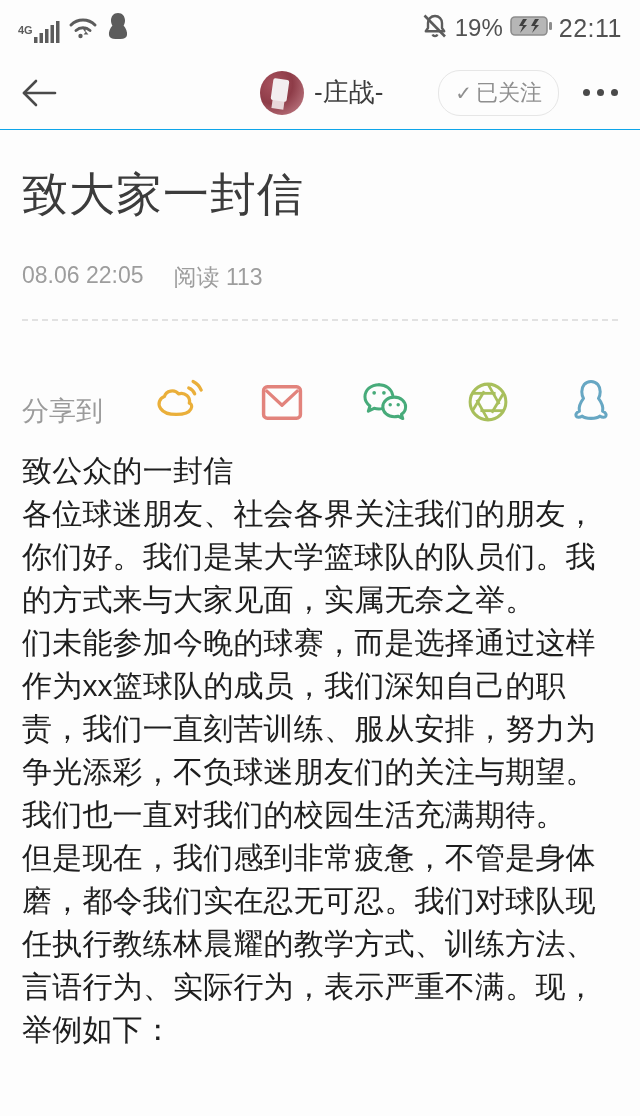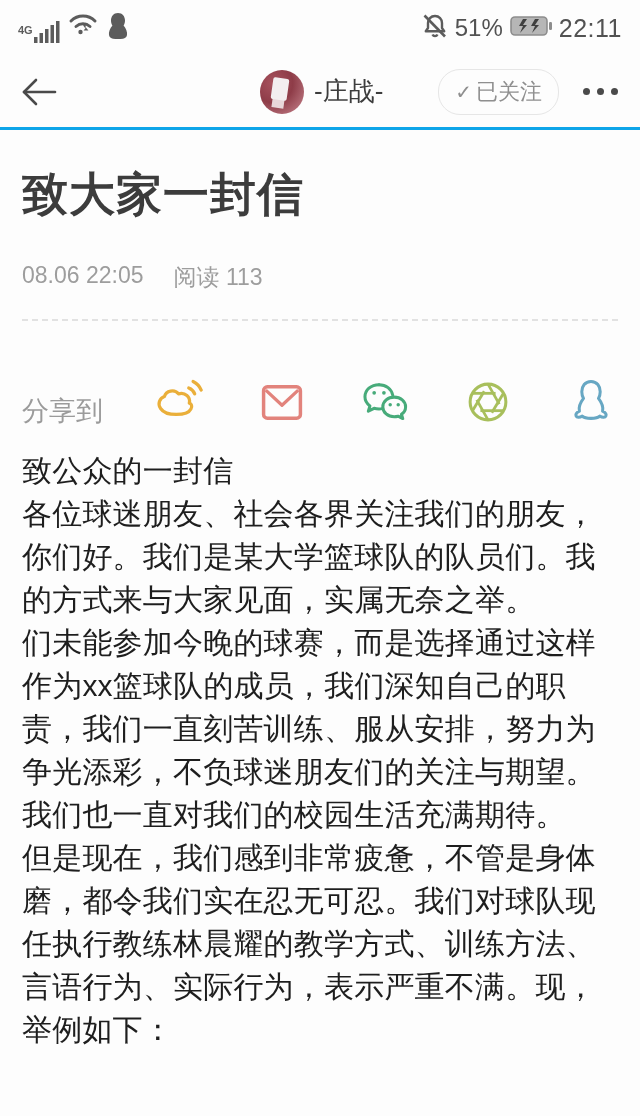--- a/index.html
+++ b/index.html
@@ -8,30 +8,30 @@
     font-family:"Liberation Sans", sans-serif;
     background:#fdfdfd;
     color:#262626;
     position:relative;
   }
   
   .status-bar{
     height:56px; display:flex; align-items:center;
     padding:0 18px; color:#5c5c5c;
   }
-  .sb-left{ display:flex; gap:8px; }
+  .sb-left{ display:flex; align-items:flex-end; gap:8px; }
   .sb-right{ margin-left:auto; display:flex; align-items:center; gap:7px; }
   .sb-net{ display:flex; align-items:flex-end; }
   .sb-net .net-label{ font-size:11px; font-weight:bold; color:#5c5c5c; transform:translateY(-8px); margin-right:1px;}
   .sb-text{ font-size:24px; color:#525252; }
   .sb-time{ font-size:25px; color:#525252; letter-spacing:0.5px;}
   
   .header{
     height:74px; display:flex; align-items:center; padding:0 20px;
-    border-bottom:3px solid #0ea5e9; background:#fdfdfd;text-align:center;
+    border-bottom:1px solid #0ea5e9; background:#fdfdfd;text-align:center;
   }
   .back-btn{ width:44px; height:44px; display:flex; align-items:center; cursor:pointer; }
   .header-center{ display:flex; align-items:center; margin-left:196px; gap:10px; }
   .avatar{
     width:44px; height:44px; border-radius:50%; overflow:hidden; position:relative;
     background:radial-gradient(circle at 30% 30%, #a8525e 0%, #8e3c48 45%, #c98891 100%);
     flex-shrink:0;
   }
   .avatar::after{
     content:""; position:absolute; left:12px; top:8px; width:16px; height:22px;
@@ -42,21 +42,21 @@
   .follow-btn{
     margin-left:auto; border:1px solid #e6e6e6; background:#fdfdfd; border-radius:22px;
     padding:7px 16px; display:flex; align-items:center; gap:4px; cursor:pointer;
   }
   .follow-check{ font-size:20px; color:#8f8f8f; }
   .follow-label{ font-size:22px; color:#8f8f8f; }
   .more-btn{ margin-left:22px; display:flex; gap:7px; align-items:center; cursor:pointer; padding:6px 2px;}
   .more-btn i{ width:7px; height:7px; border-radius:50%; background:#4a4a4a; display:block;}
   
   .content{ padding:0 22px; }
-  .article-title{ margin-top:34px; font-size:46px; font-weight:700; color:#3c3c3c; letter-spacing:1px;}
+  .article-title{ margin-top:34px; font-size:46px; font-weight:400; color:#3c3c3c; letter-spacing:1px;}
   .article-meta{ margin-top:36px; display:flex; gap:30px; font-size:23px; color:#9d9d9d; }
   .dashed-divider{ margin-top:26px; border-top:2px dashed #e2e2e2; height:0; }
   
   .share-row{
     margin-top:22px; height:86px; display:flex; align-items:flex-end; justify-content:space-between;gap:8px;
   }
   .share-label{ font-size:27px; color:#9b9b9b; }
   .share-icon{ width:54px; height:54px; display:flex; align-items:center; justify-content:center; cursor:pointer;}
   
   .article-body{ margin-top:20px; }
@@ -95,21 +95,21 @@
     </span>
   </div>
   <div class="sb-right">
     <span>
       <svg width="26" height="26" viewBox="0 0 26 26">
         <path d="M13 3 c4.2 0 7 3.2 7 7 v5 l2.2 3.2 H3.8 L6 15 v-5 c0-3.8 2.8-7 7-7 z" fill="none" stroke="#5c5c5c" stroke-width="2.4" stroke-linejoin="round"></path>
         <path d="M10.5 21.5 a2.8 2.8 0 0 0 5 0" fill="none" stroke="#5c5c5c" stroke-width="2.4"></path>
         <line x1="2.5" y1="2.5" x2="23" y2="23.5" stroke="#5c5c5c" stroke-width="2.6"></line>
       </svg>
     </span>
-    <span class="sb-text">51%</span>
+    <span class="sb-text">19%</span>
     <span>
       <svg width="42" height="22" viewBox="0 0 42 22">
         <rect x="1" y="2" width="36" height="18" rx="4" fill="#b6b6b6" stroke="#8d8d8d" stroke-width="1.6"></rect>
         <path d="M13 4 l-4 7 h4 l-3 7 7-8 h-4 l4-6 z" fill="#3f3f3f"></path>
         <path d="M25 4 l-4 7 h4 l-3 7 7-8 h-4 l4-6 z" fill="#3f3f3f"></path>
         <rect x="39" y="7" width="3" height="8" rx="1.2" fill="#8d8d8d"></rect>
       </svg>
     </span>
     <span class="sb-time">22:11</span>
   </div>

